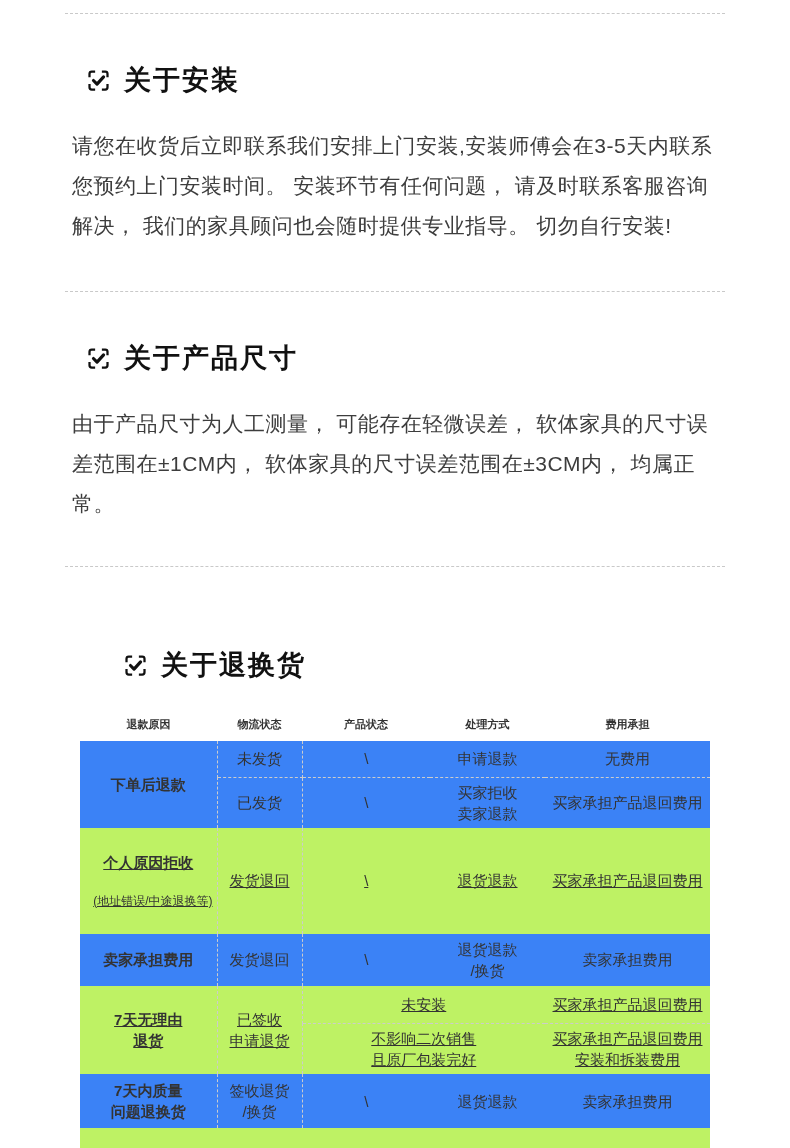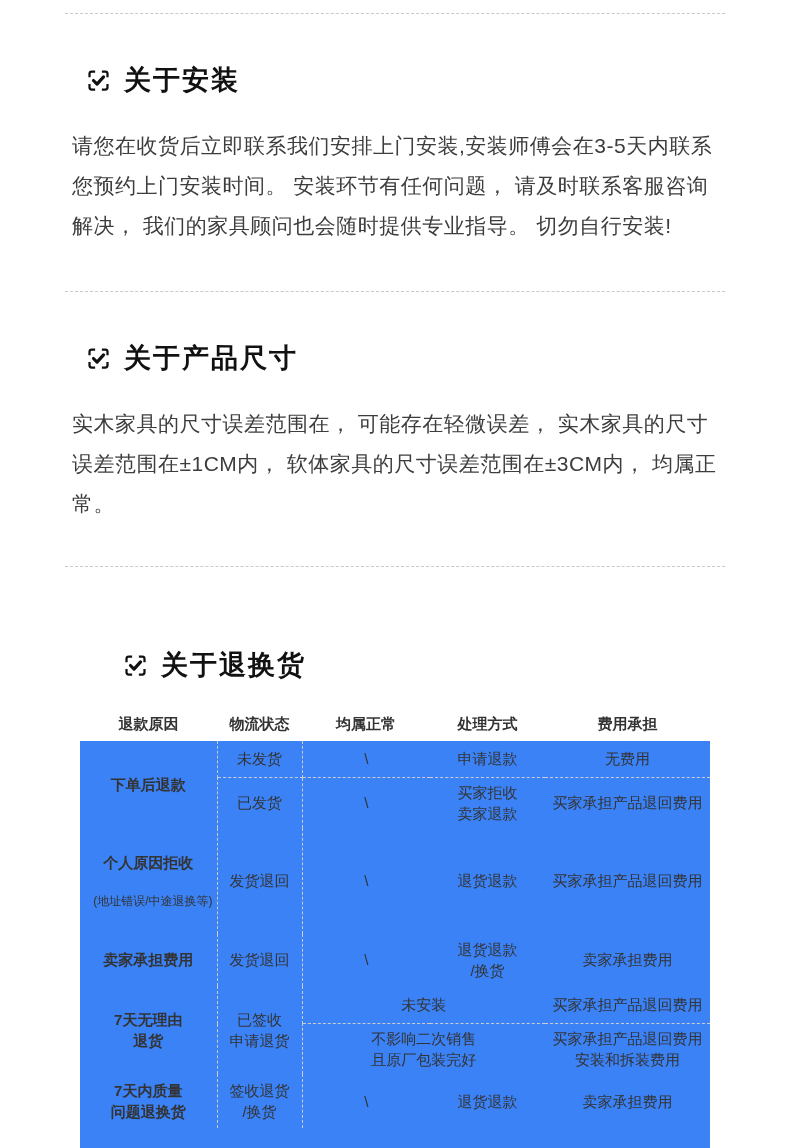--- a/index.html
+++ b/index.html
@@ -28,28 +28,28 @@
     font-size:21px;line-height:40px;color:#3d3d3d;letter-spacing:0.5px;
   }
 
   table.returns{
     margin:24px 0 0 15px;width:630px;
     border-collapse:collapse;table-layout:fixed;
     font-size:15px;color:#333333;
   }
   table.returns th{
     font-weight:bold;text-align:center;padding:0;height:34px;
-    font-size:15px;color:#333333;background:#ffffff;
+    font-size:11px;color:#333333;background:#ffffff;
   }
   table.returns td{
     text-align:center;vertical-align:middle;
     white-space:pre-line;line-height:21px;padding:4px 4px;
   }
   tr.gray td{background:#3b82f6;}
-  tr.white td{background:#3b82f6;}
+  tr.white td{background:#bef264;text-decoration:underline;}
   td.bcol{border-right:1px dashed #cccccc;}
   td.bsub{border-bottom:1px dashed #cccccc;}
   td.reason{font-weight:bold;}
   td.left{text-align:left;}
   td.pad30{padding-left:32px;}
   td.pad10{padding-left:10px;}
   .note-small{display:block;font-size:12px;font-weight:normal;line-height:15px;text-align:right;}
   .reason-line{display:block;font-size:15px;font-weight:bold;line-height:20px;}
 </style>
 </head>
@@ -80,21 +80,21 @@
       <svg viewBox="0 0 24 24" fill="none" stroke="#111111" stroke-width="2" stroke-linecap="square">
         <path d="M4 8 V6 Q4 4 6 4 H8"></path>
         <path d="M16 4 H18 Q20 4 20 6 V8"></path>
         <path d="M20 16 V18 Q20 20 18 20 H16"></path>
         <path d="M8 20 H6 Q4 20 4 18 V16"></path>
         <path d="M7.5 12 L10.7 15.2 L16.5 8.8" stroke-width="2.8" stroke-linecap="round" stroke-linejoin="round"></path>
       </svg>
     </span>
     <span>关于产品尺寸</span>
   </h2>
-  <p class="body-text">实木家具的尺寸误差范围在， 可能存在轻微误差， 实木家具的尺寸误差范围在±1CM内， 软体家具的尺寸误差范围在±3CM内， 均属正常。</p>
+  <p class="body-text">由于产品尺寸为人工测量， 可能存在轻微误差， 软体家具的尺寸误差范围在±1CM内， 软体家具的尺寸误差范围在±3CM内， 均属正常。</p>
 
   <div class="divider d3"></div>
 
   <h2 class="sec-title indent">
     <span class="icon-wrap">
       <svg viewBox="0 0 24 24" fill="none" stroke="#111111" stroke-width="2" stroke-linecap="square">
         <path d="M4 8 V6 Q4 4 6 4 H8"></path>
         <path d="M16 4 H18 Q20 4 20 6 V8"></path>
         <path d="M20 16 V18 Q20 20 18 20 H16"></path>
         <path d="M8 20 H6 Q4 20 4 18 V16"></path>
@@ -109,21 +109,21 @@
       <col style="width:137px">
         <col style="width:85px">
         <col style="width:128px">
         <col style="width:115px">
         <col style="width:165px">
     </colgroup>
     <tbody>
         <tr>
       <th>退款原因</th>
       <th>物流状态</th>
-      <th>均属正常</th>
+      <th>产品状态</th>
       <th>处理方式</th>
       <th>费用承担</th>
     </tr>
 
     <tr class="gray" style="height:36px">
       <td class="reason bcol" rowspan="2">下单后退款</td>
       <td class="bcol bsub">未发货</td>
       <td class="bsub">\</td>
       <td class="bsub">申请退款</td>
       <td class="bsub">无费用</td>

